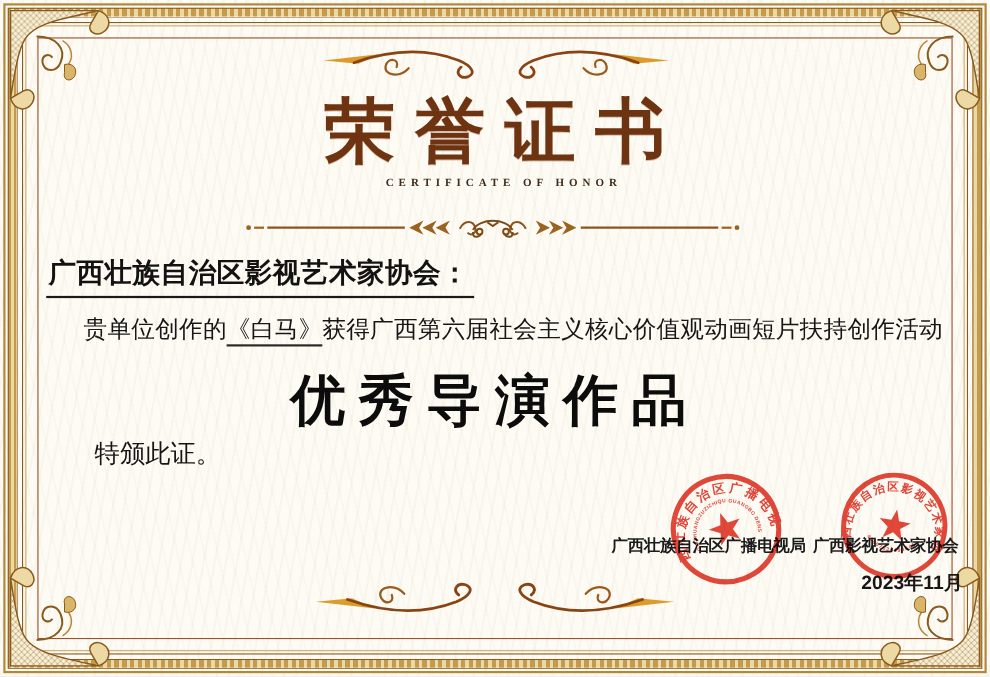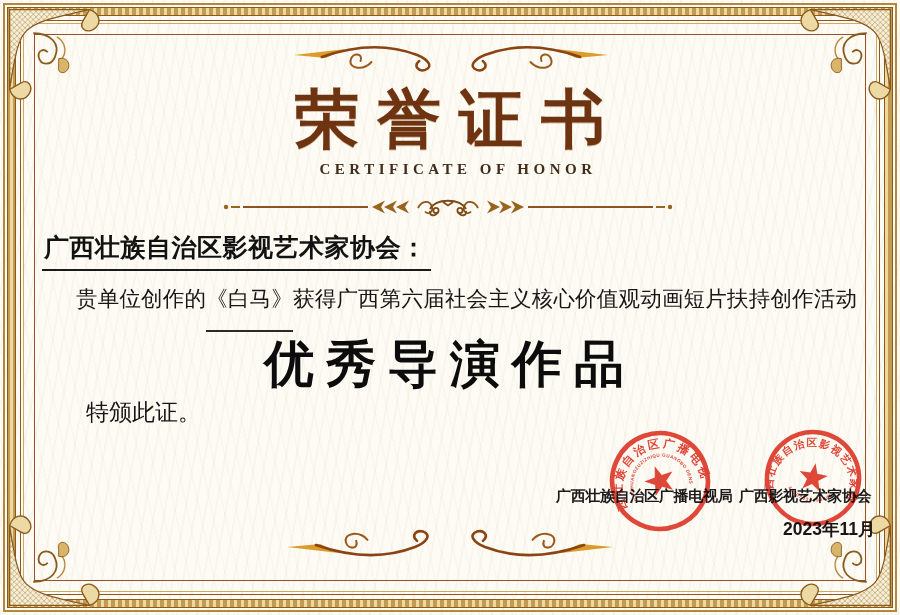--- a/index.html
+++ b/index.html
@@ -30,34 +30,34 @@
   .flourish-bottom{position:absolute;left:285px;top:527px;width:330px;height:36px;transform:scaleY(-1);z-index:3;}
   .title{
     position:absolute;left:0;top:76px;width:100%;text-align:center;
     font-family:"Liberation Serif","DejaVu Serif",serif;font-weight:700;
     font-size:64px;letter-spacing:18px;padding-left:18px;box-sizing:border-box;
     color:#6e3412;text-shadow:0 1px 0 rgba(150,80,30,.35);z-index:3;
   }
   .subtitle{
     position:absolute;left:0;top:161px;width:100%;text-align:center;
     font-family:"Liberation Serif","DejaVu Serif",serif;font-weight:600;
-    font-size:15px;letter-spacing:4.5px;padding-left:16px;box-sizing:border-box;
+    font-size:10px;letter-spacing:4.5px;padding-left:16px;box-sizing:border-box;
     color:#3f2c1c;z-index:3;
   }
   .divider{position:absolute;left:222px;top:194px;width:452px;height:26px;z-index:3;}
   
   .recipient{
     position:absolute;left:42px;top:231px;font-size:25px;font-weight:600;color:#121212;
     border-bottom:2px solid #1a1a1a;padding:0 4px 5px 2px;letter-spacing:.5px;z-index:3;
   }
   .body-line{
     position:absolute;left:76px;top:284px;width:820px;font-size:21.5px;color:#161616;
     font-weight:500;white-space:nowrap;z-index:3;letter-spacing:.2px;
   }
-  .work-title{border-bottom:2px solid #2a2a2a;padding-bottom:19px;}
+  .work-title{border-bottom:2px solid #2a2a2a;padding-bottom:2px;}
   .award{
     position:absolute;left:0;top:331px;width:100%;text-align:center;
     font-family:"Liberation Serif","DejaVu Serif",serif;font-weight:700;
     font-size:50px;letter-spacing:12px;box-sizing:border-box;
     color:#0c0c0c;z-index:3;
   }
   .closing{position:absolute;left:86px;top:397px;font-size:23px;font-weight:500;color:#141414;z-index:3;}
   
   .issuer{position:absolute;top:487px;font-size:15px;font-weight:700;color:#1b1b1b;letter-spacing:-.3px;z-index:4;}
   .issuer-left{left:556px;}

